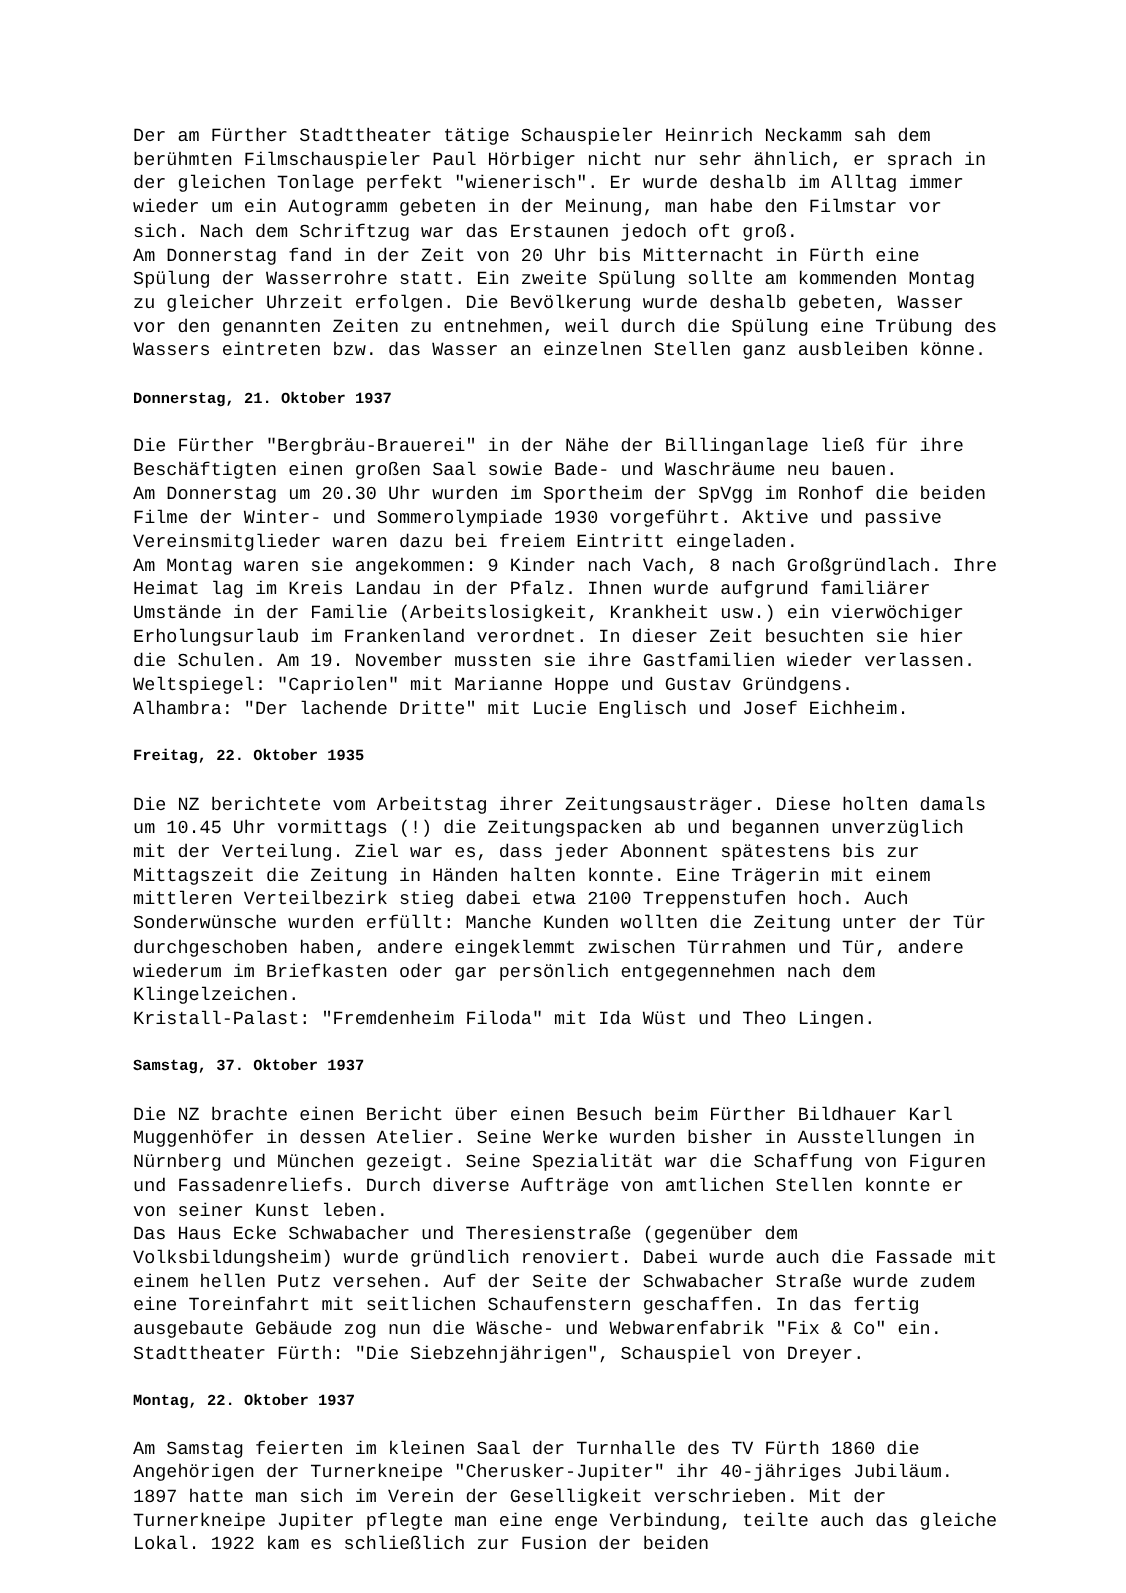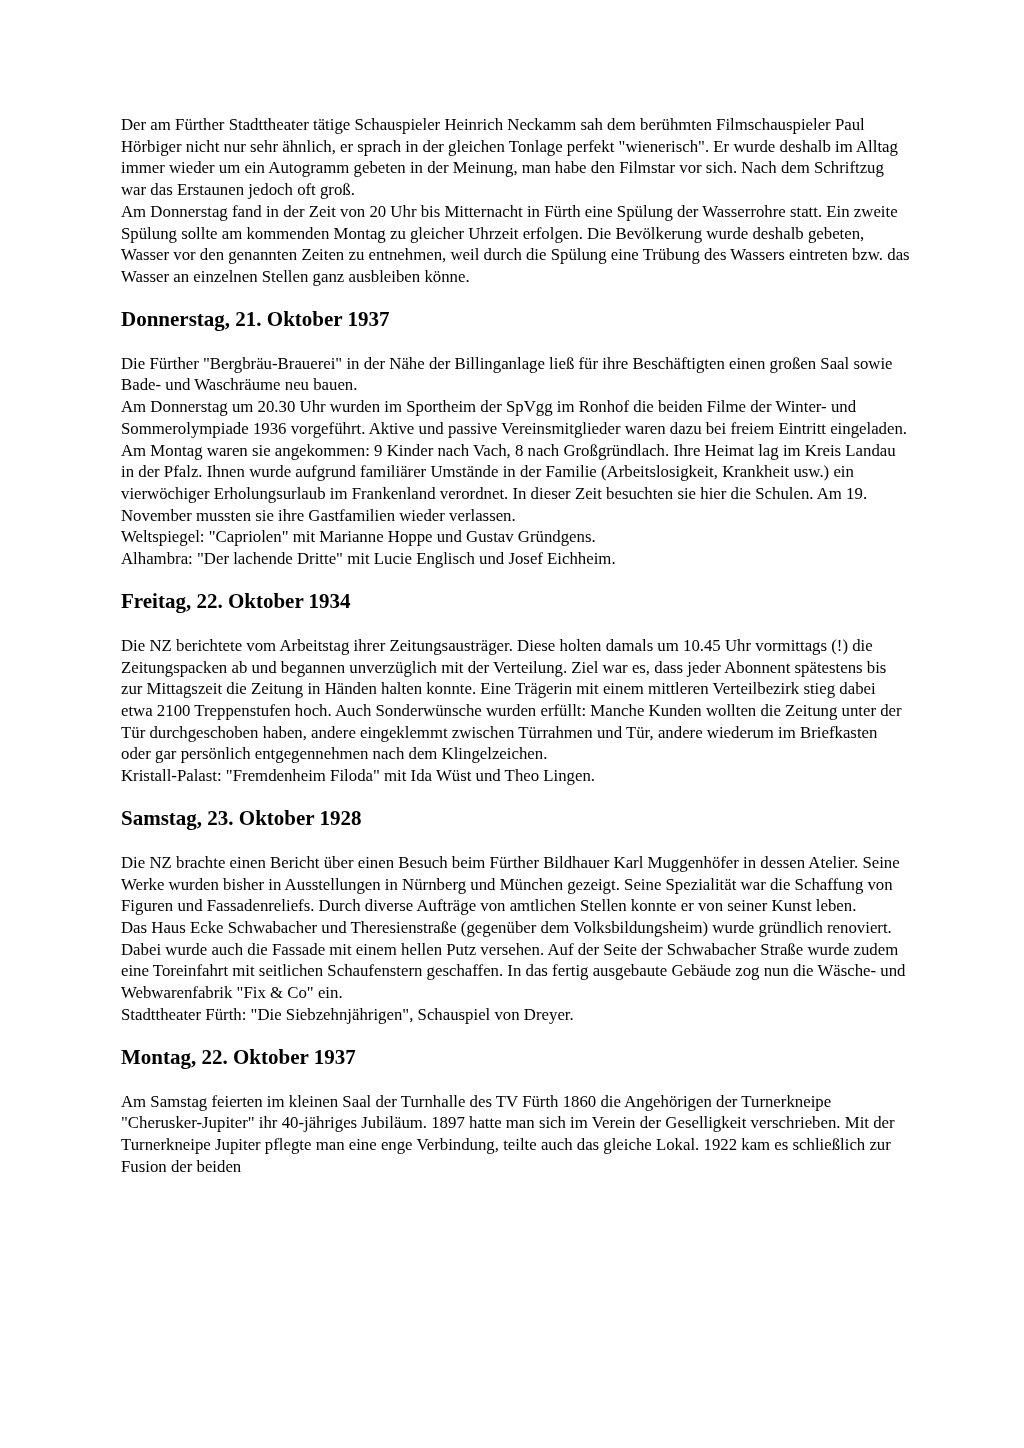--- a/index.html
+++ b/index.html
@@ -11,52 +11,52 @@
     width: 1024px;
     height: 1448px;
     position: relative;
     overflow: hidden;
   }
   .page {
     position: absolute;
     left: 121px;
     top: 114px;
     width: 789px;
-    font-family: Liberation Serif, serif;
+    font-family: Liberation Mono, monospace;
     font-size: 16.8px;
     line-height: 21.7px;
     color: #000000;
     -webkit-font-smoothing: antialiased;
   }
   .para {
     margin: 0;
     padding: 0;
   }
   .heading {
     margin: 21.7px 0 21.7px 0;
     padding: 0;
-    font-size: 21px;
+    font-size: 14px;
     line-height: 21.7px;
     font-weight: bold;
   }
 </style>
 </head>
 <body>
 
 <div class="page">
   <p class="para">Der am Fürther Stadttheater tätige Schauspieler Heinrich Neckamm sah dem berühmten Filmschauspieler Paul Hörbiger nicht nur sehr ähnlich, er sprach in der gleichen Tonlage perfekt "wienerisch". Er wurde deshalb im Alltag immer wieder um ein Autogramm gebeten in der Meinung, man habe den Filmstar vor sich. Nach dem Schriftzug war das Erstaunen jedoch oft groß.</p>
   <p class="para">Am Donnerstag fand in der Zeit von 20 Uhr bis Mitternacht in Fürth eine Spülung der Wasserrohre statt. Ein zweite Spülung sollte am kommenden Montag zu gleicher Uhrzeit erfolgen. Die Bevölkerung wurde deshalb gebeten, Wasser vor den genannten Zeiten zu entnehmen, weil durch die Spülung eine Trübung des Wassers eintreten bzw. das Wasser an einzelnen Stellen ganz ausbleiben könne.</p>
   <h2 class="heading">Donnerstag, 21. Oktober 1937</h2>
   <p class="para">Die Fürther "Bergbräu-Brauerei" in der Nähe der Billinganlage ließ für ihre Beschäftigten einen großen Saal sowie Bade- und Waschräume neu bauen.</p>
-  <p class="para">Am Donnerstag um 20.30 Uhr wurden im Sportheim der SpVgg im Ronhof die beiden Filme der Winter- und Sommerolympiade 1936 vorgeführt. Aktive und passive Vereinsmitglieder waren dazu bei freiem Eintritt eingeladen.</p>
+  <p class="para">Am Donnerstag um 20.30 Uhr wurden im Sportheim der SpVgg im Ronhof die beiden Filme der Winter- und Sommerolympiade 1930 vorgeführt. Aktive und passive Vereinsmitglieder waren dazu bei freiem Eintritt eingeladen.</p>
   <p class="para">Am Montag waren sie angekommen: 9 Kinder nach Vach, 8 nach Großgründlach. Ihre Heimat lag im Kreis Landau in der Pfalz. Ihnen wurde aufgrund familiärer Umstände in der Familie (Arbeitslosigkeit, Krankheit usw.) ein vierwöchiger Erholungsurlaub im Frankenland verordnet. In dieser Zeit besuchten sie hier die Schulen. Am 19. November mussten sie ihre Gastfamilien wieder verlassen.</p>
   <p class="para">Weltspiegel: "Capriolen" mit Marianne Hoppe und Gustav Gründgens.</p>
   <p class="para">Alhambra: "Der lachende Dritte" mit Lucie Englisch und Josef Eichheim.</p>
-  <h2 class="heading">Freitag, 22. Oktober 1934</h2>
+  <h2 class="heading">Freitag, 22. Oktober 1935</h2>
   <p class="para">Die NZ berichtete vom Arbeitstag ihrer Zeitungsausträger. Diese holten damals um 10.45 Uhr vormittags (!) die Zeitungspacken ab und begannen unverzüglich mit der Verteilung. Ziel war es, dass jeder Abonnent spätestens bis zur Mittagszeit die Zeitung in Händen halten konnte. Eine Trägerin mit einem mittleren Verteilbezirk stieg dabei etwa 2100 Treppenstufen hoch. Auch Sonderwünsche wurden erfüllt: Manche Kunden wollten die Zeitung unter der Tür durchgeschoben haben, andere eingeklemmt zwischen Türrahmen und Tür, andere wiederum im Briefkasten oder gar persönlich entgegennehmen nach dem Klingelzeichen.</p>
   <p class="para">Kristall-Palast: "Fremdenheim Filoda" mit Ida Wüst und Theo Lingen.</p>
-  <h2 class="heading">Samstag, 23. Oktober 1928</h2>
+  <h2 class="heading">Samstag, 37. Oktober 1937</h2>
   <p class="para">Die NZ brachte einen Bericht über einen Besuch beim Fürther Bildhauer Karl Muggenhöfer in dessen Atelier. Seine Werke wurden bisher in Ausstellungen in Nürnberg und München gezeigt. Seine Spezialität war die Schaffung von Figuren und Fassadenreliefs. Durch diverse Aufträge von amtlichen Stellen konnte er von seiner Kunst leben.</p>
   <p class="para">Das Haus Ecke Schwabacher und Theresienstraße (gegenüber dem Volksbildungsheim) wurde gründlich renoviert. Dabei wurde auch die Fassade mit einem hellen Putz versehen. Auf der Seite der Schwabacher Straße wurde zudem eine Toreinfahrt mit seitlichen Schaufenstern geschaffen. In das fertig ausgebaute Gebäude zog nun die Wäsche- und Webwarenfabrik "Fix &amp; Co" ein.</p>
   <p class="para">Stadttheater Fürth: "Die Siebzehnjährigen", Schauspiel von Dreyer.</p>
   <h2 class="heading">Montag, 22. Oktober 1937</h2>
   <p class="para">Am Samstag feierten im kleinen Saal der Turnhalle des TV Fürth 1860 die Angehörigen der Turnerkneipe "Cherusker-Jupiter" ihr 40-jähriges Jubiläum. 1897 hatte man sich im Verein der Geselligkeit verschrieben. Mit der Turnerkneipe Jupiter pflegte man eine enge Verbindung, teilte auch das gleiche Lokal. 1922 kam es schließlich zur Fusion der beiden</p>
 </div>
 
 </body></html>

